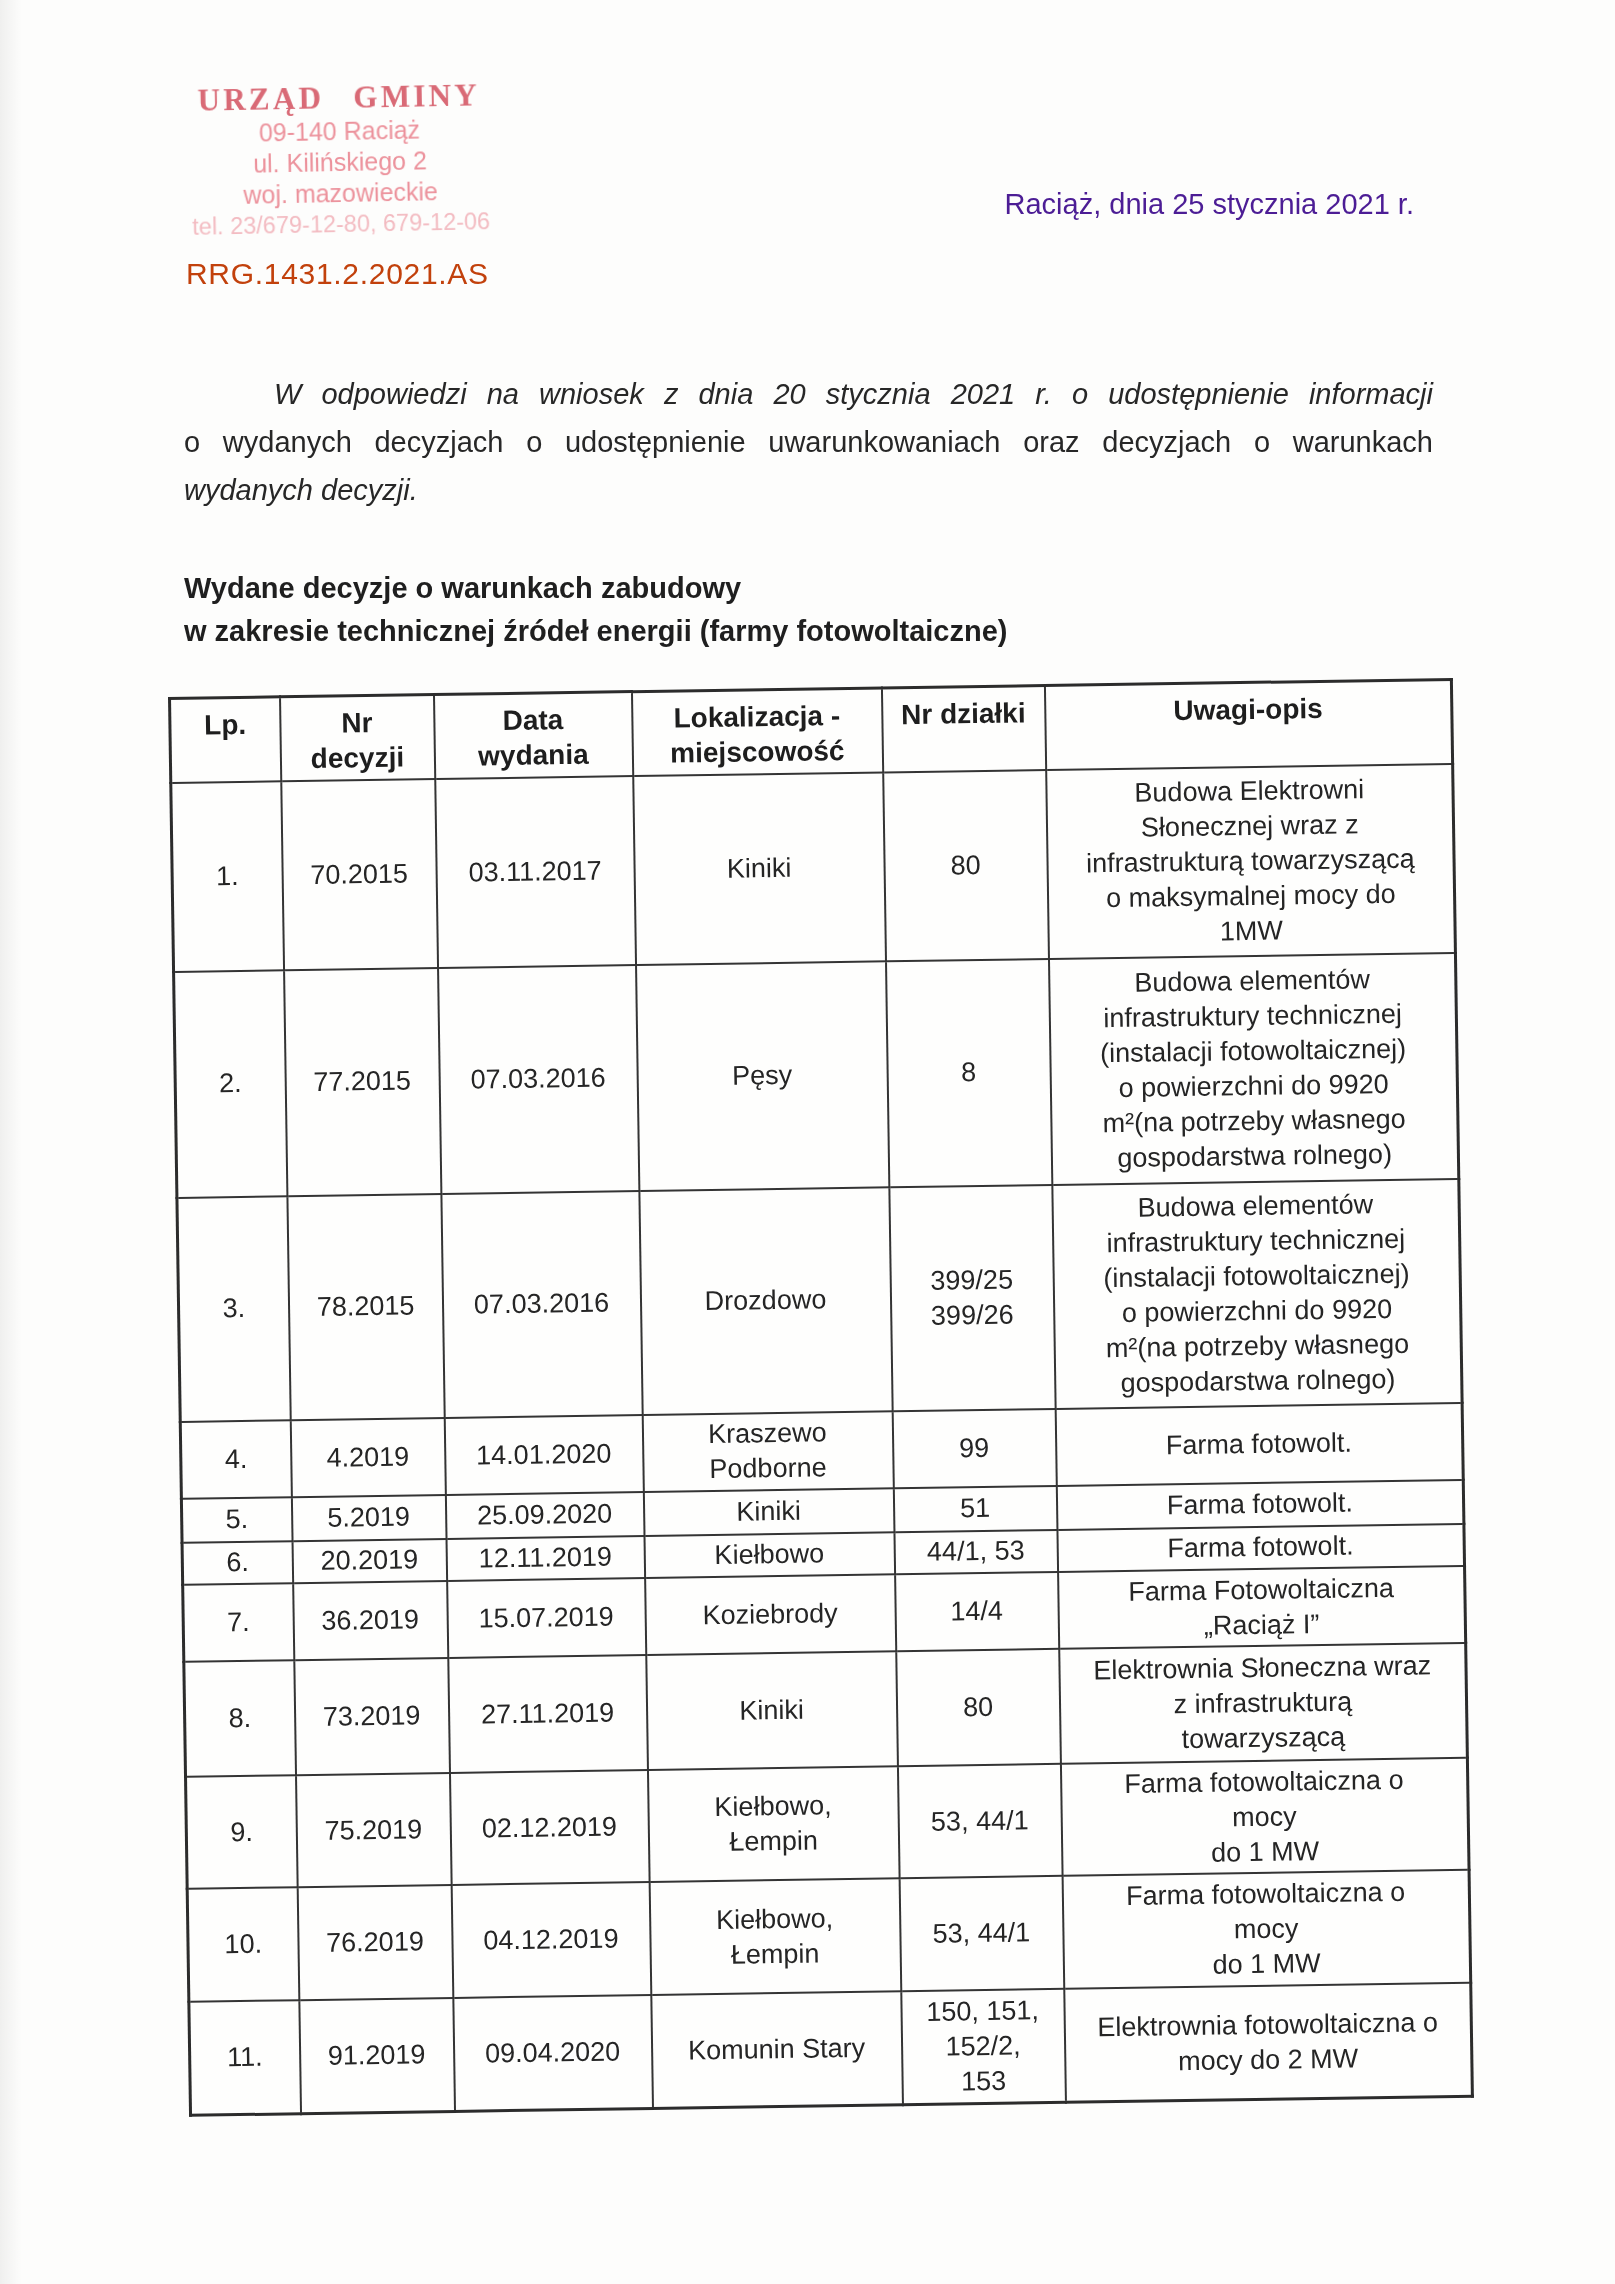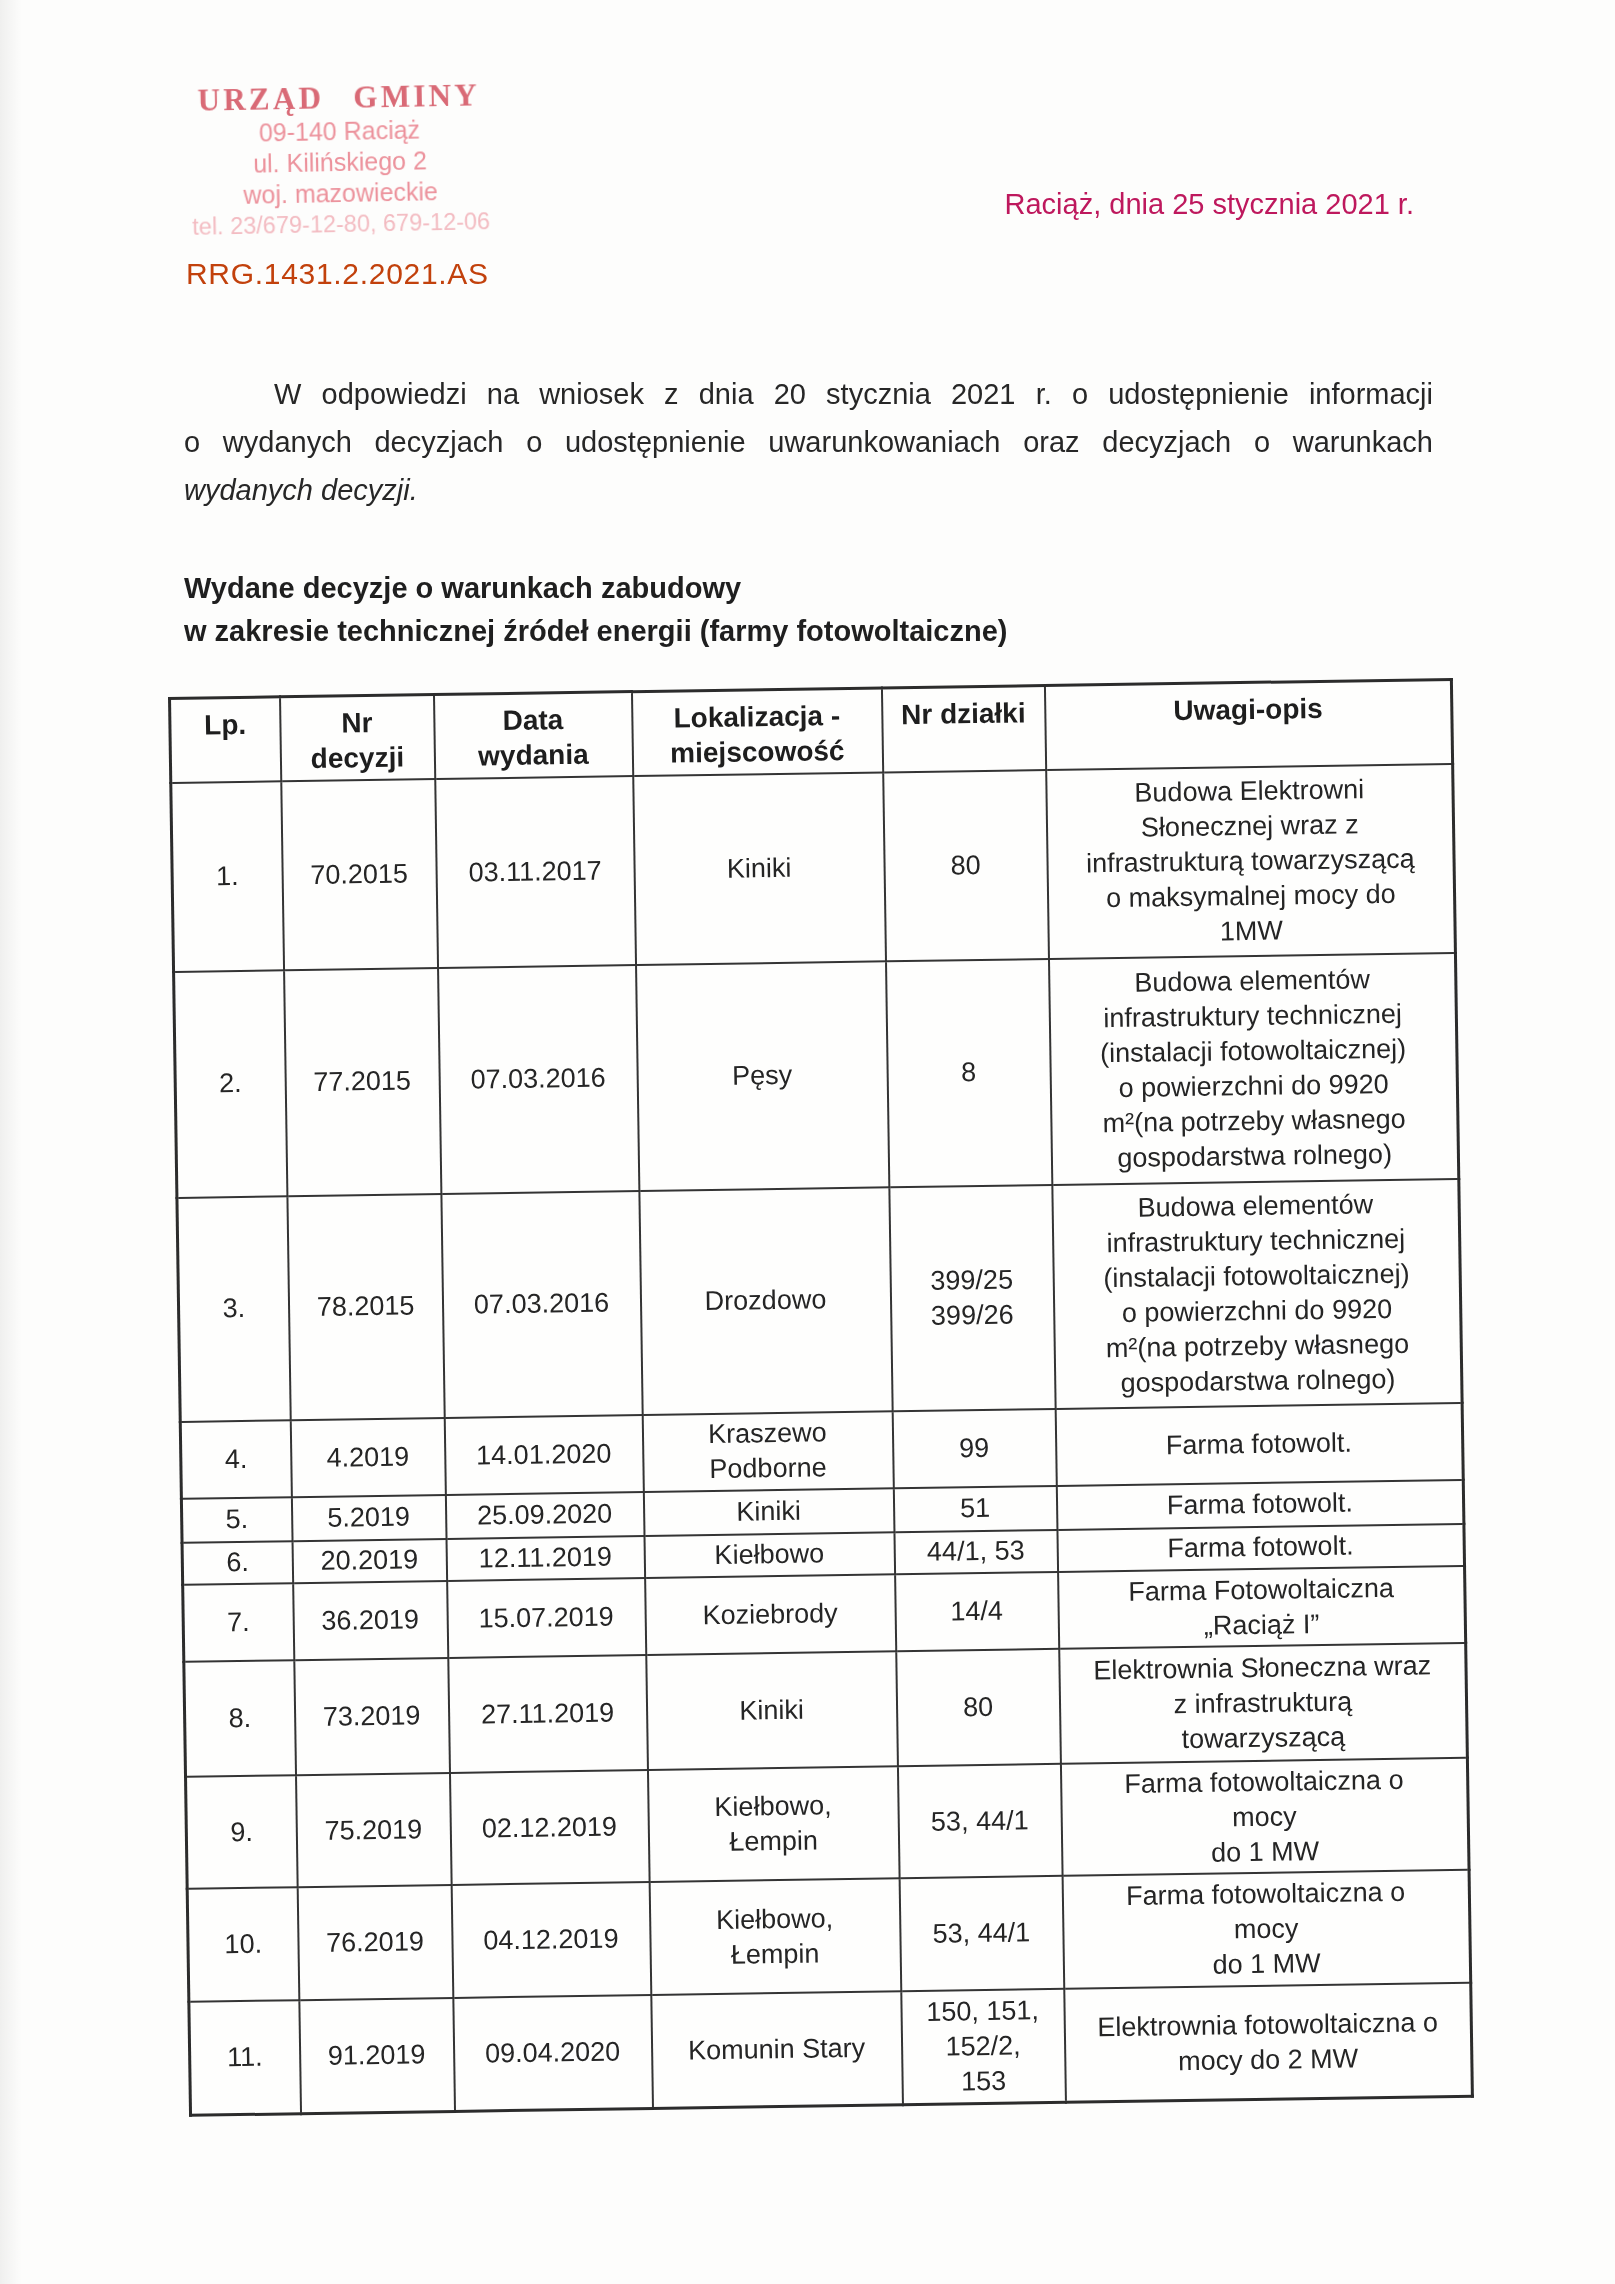--- a/index.html
+++ b/index.html
@@ -46,38 +46,38 @@
     font-size: 23.5px;
     line-height: 30px;
     color: #efa2ab;
     opacity: 0.72;
     filter: blur(0.6px);
   }
 
   
   .date-line {
     position: absolute; top: 188px; right: 202px;
-    font-size: 29px; color: #be185d;
+    font-size: 29px; color: #4c1d95;
   }
   .reference {
     position: absolute; left: 186px; top: 257px;
     font-size: 30px; letter-spacing: 0.7px; color: #c2410c;
   }
 
   
   .body-block {
     position: absolute; left: 184px; top: 370px; width: 1249px;
     font-size: 29px; color: #272727;
   }
   .body-line {
     line-height: 48px;
     text-align: justify;
     text-align-last: justify;
   }
-  .body-line.first { text-indent: 90px; }
+  .body-line.first { text-indent: 90px; font-style: italic; }
   .body-line.last { text-align: left; text-align-last: left; font-style: italic; }
 
   
   .table-title {
     position: absolute; left: 184px; top: 567px; width: 1249px;
     text-align: left; font-weight: bold; font-size: 29px;
     line-height: 43px; color: #1f1f1f;
   }
 
   

